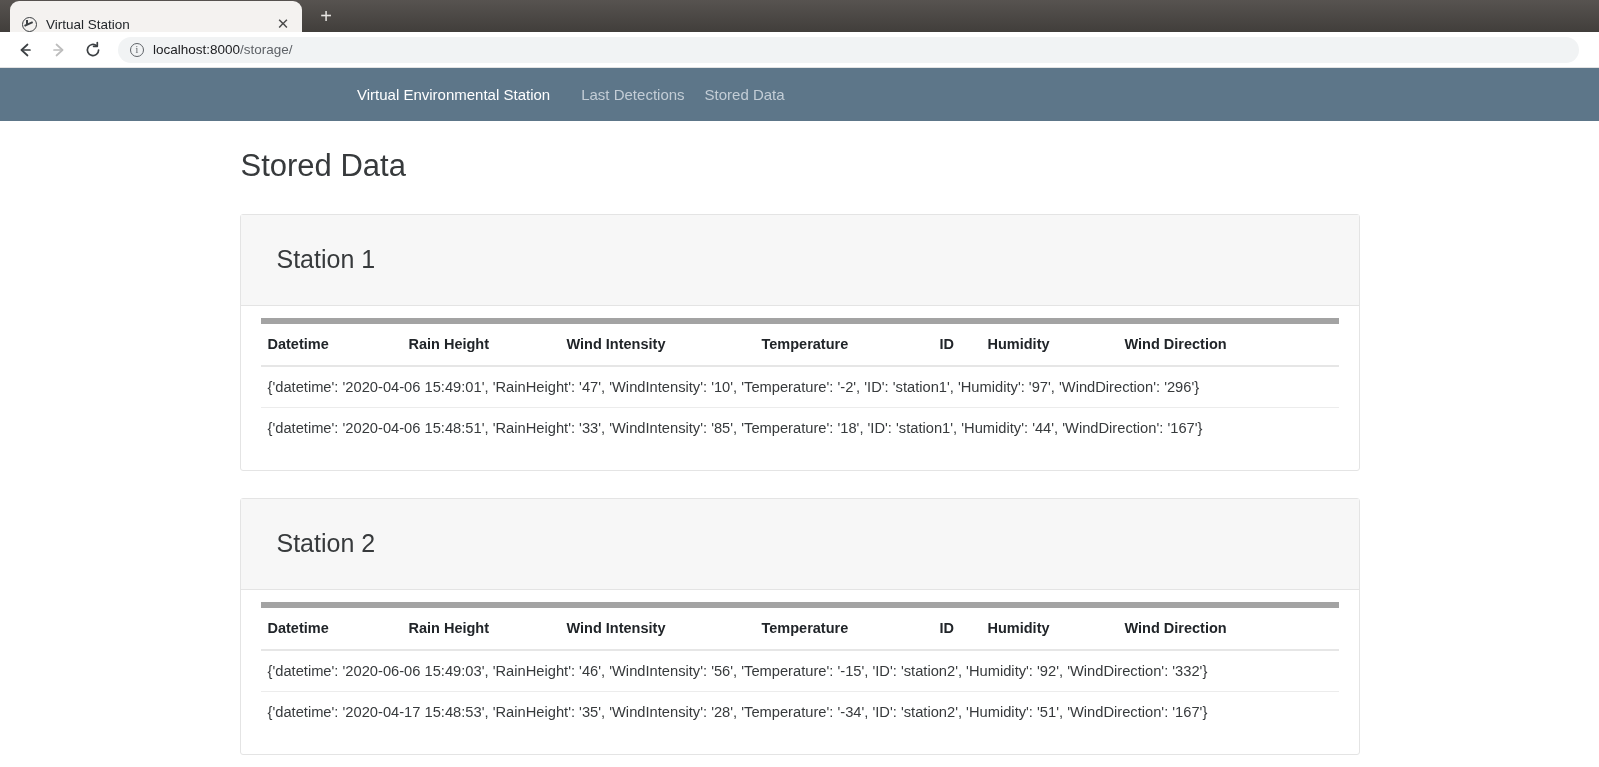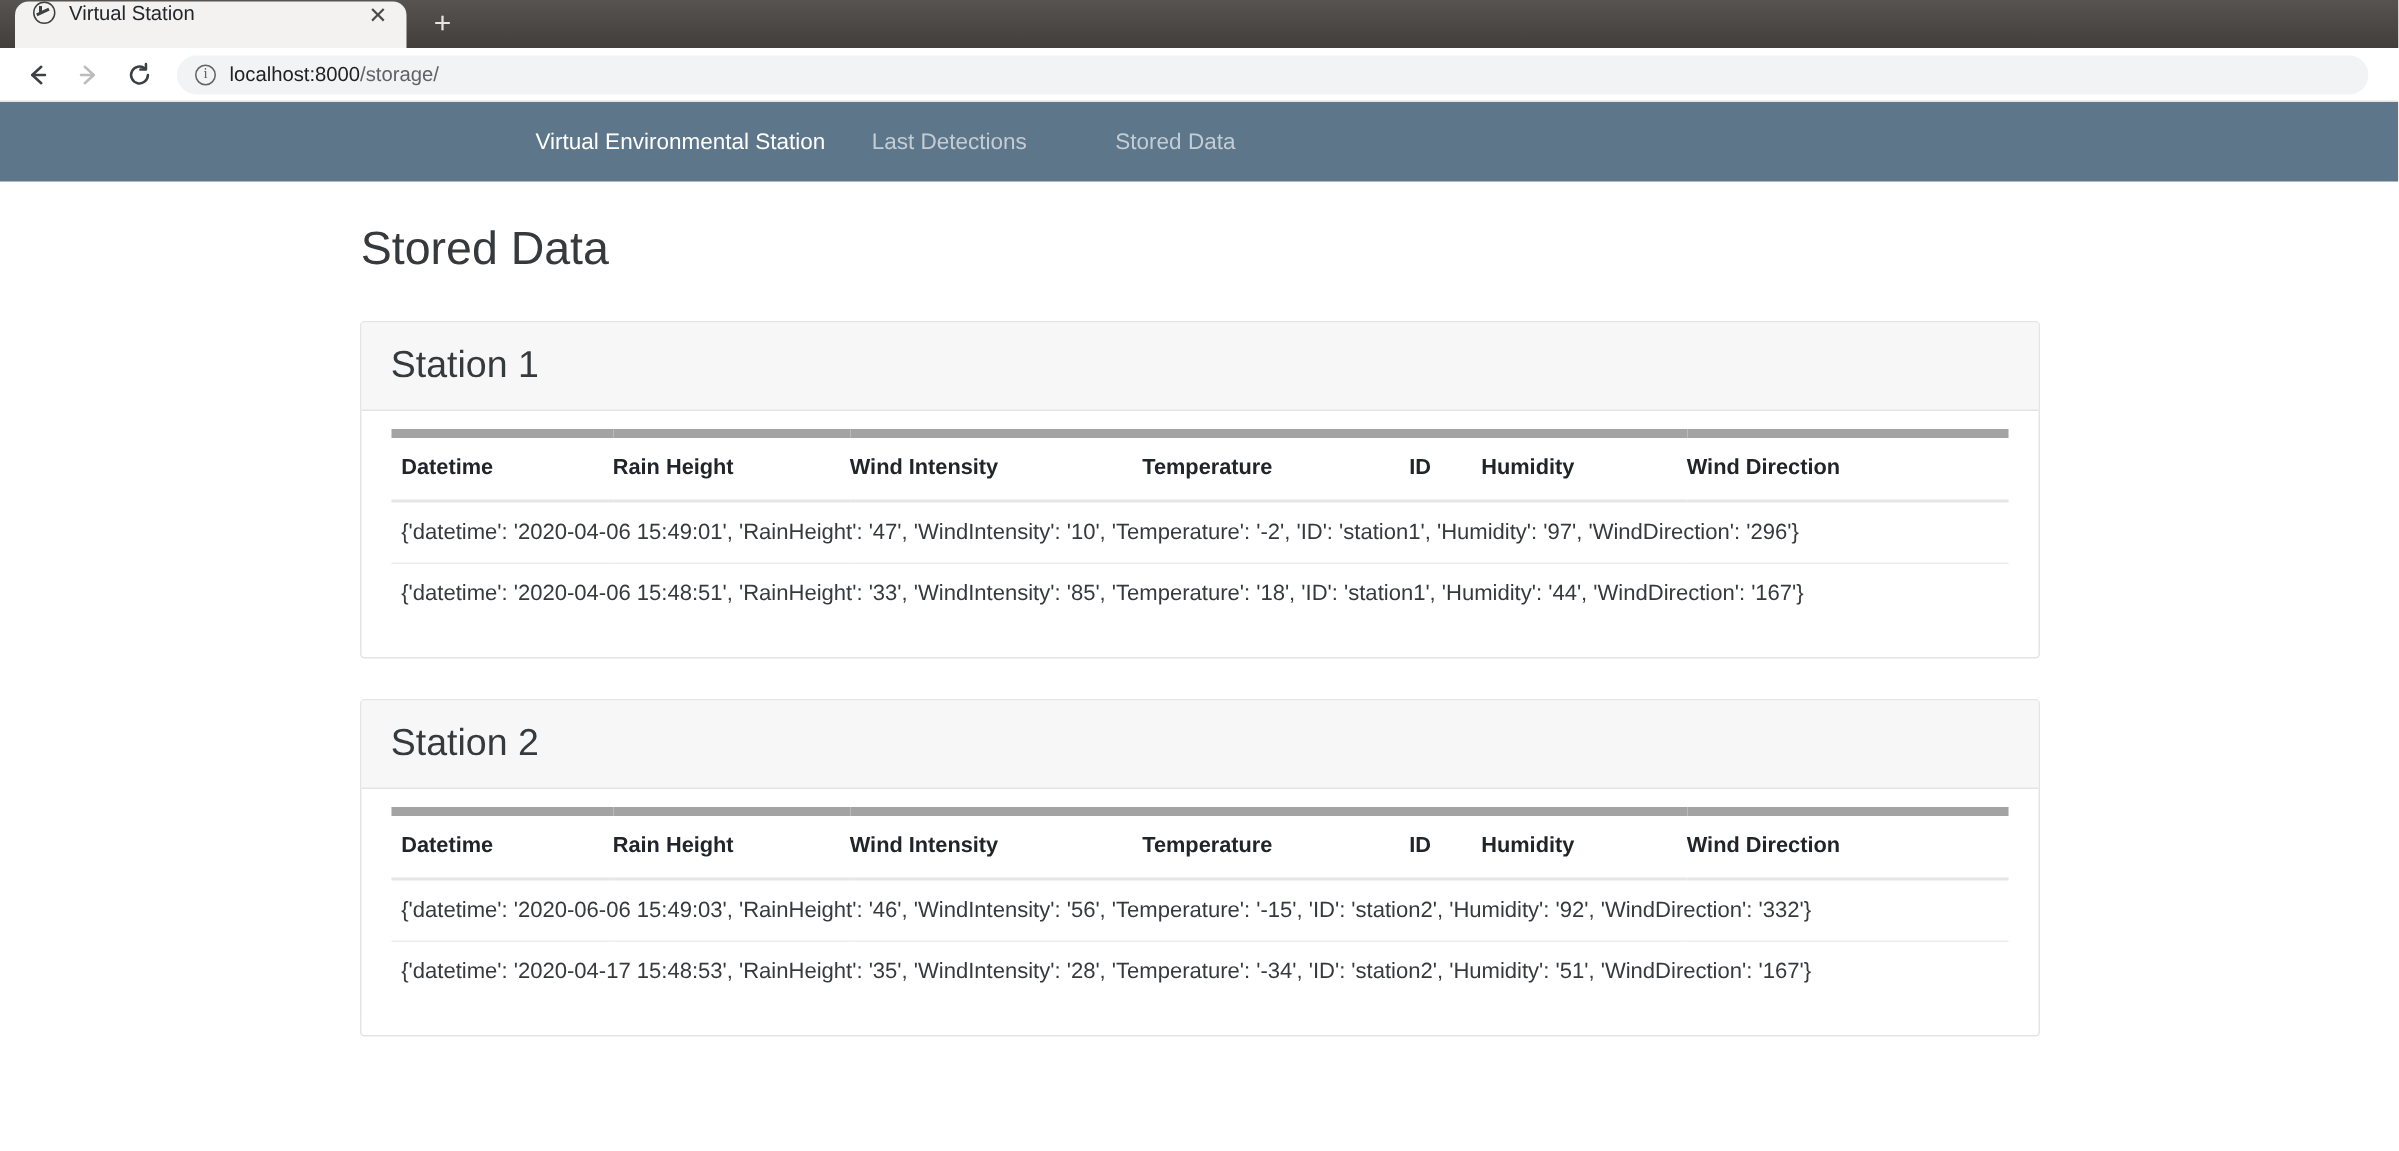--- a/index.html
+++ b/index.html
@@ -16,24 +16,24 @@
 
   .tabstrip {
     height:32px;
     background:linear-gradient(#575350, #413e3b);
     display:flex;
     align-items:flex-end;
     padding-left:10px;
     position:relative;
   }
   .tab {
-    width:261px; height:31px;
+    width:292px; height:31px;
     background:#f4f2f0;
     border-radius:9px 9px 0 0;
-    display:flex; align-items:flex-start;
+    display:flex; align-items:flex-end;
     padding:0 10px 0 12px;
     position:relative;
   }
   .tab-favicon {
     width:15px; height:15px; flex:0 0 15px;
     border-radius:50%;
     border:1.6px solid #3c4043;
     position:relative;
     margin-right:9px;
   }
@@ -111,21 +111,21 @@
     display:flex; align-items:center;
     padding-left:357px;
   }
   .brand {
     color:#ffffff;
     font-size:15px;
     margin-right:31px;
     cursor:pointer;
     white-space:nowrap;
   }
-  .navlinks { display:flex; align-items:center;gap:39px; }
+  .navlinks { display:flex; align-items:center; }
   .navlink {
     color:#c3cdd6;
     font-size:15px;
     margin-right:20px;
     cursor:pointer;
     white-space:nowrap;
   }
 
   .container {
     width:1120px;
@@ -147,21 +147,21 @@
   }
   .card-header {
     background:#f7f7f7;
     border-bottom:1px solid #e4e4e4;
     padding:14px 20px 15px 20px;
   }
   .card-title {
     font-size:25px;
     font-weight:400;
     color:#373a3c;
-    margin:0;
+    margin:16px;
   }
   .card-body { padding:12px 20px 22px 20px; }
 
   table.data {
     width:100%;
     border-collapse:collapse;
   }
   table.data thead th {
     text-align:left;
     font-size:14.5px;

